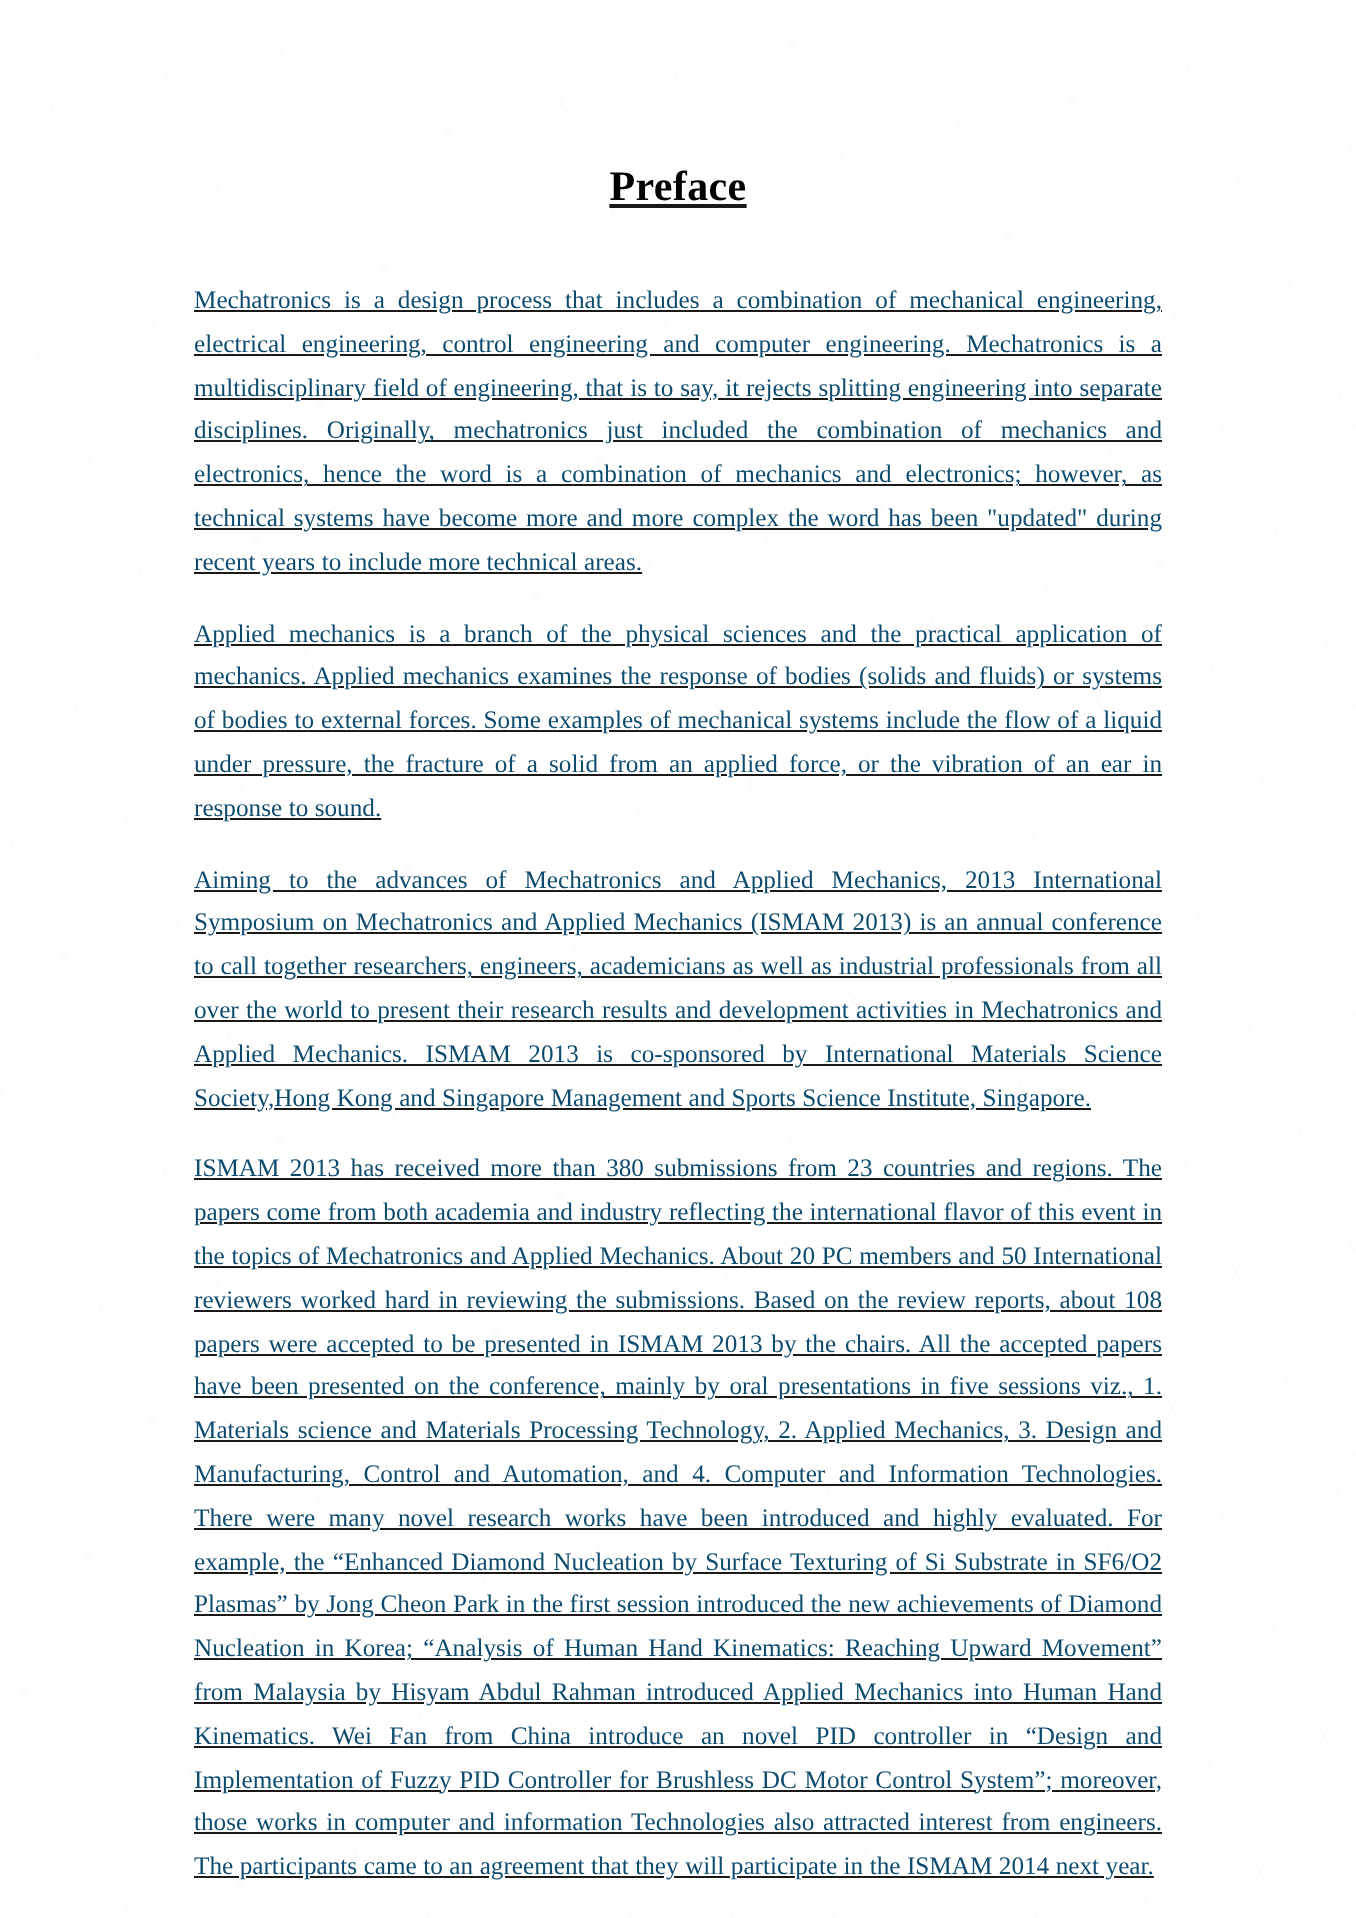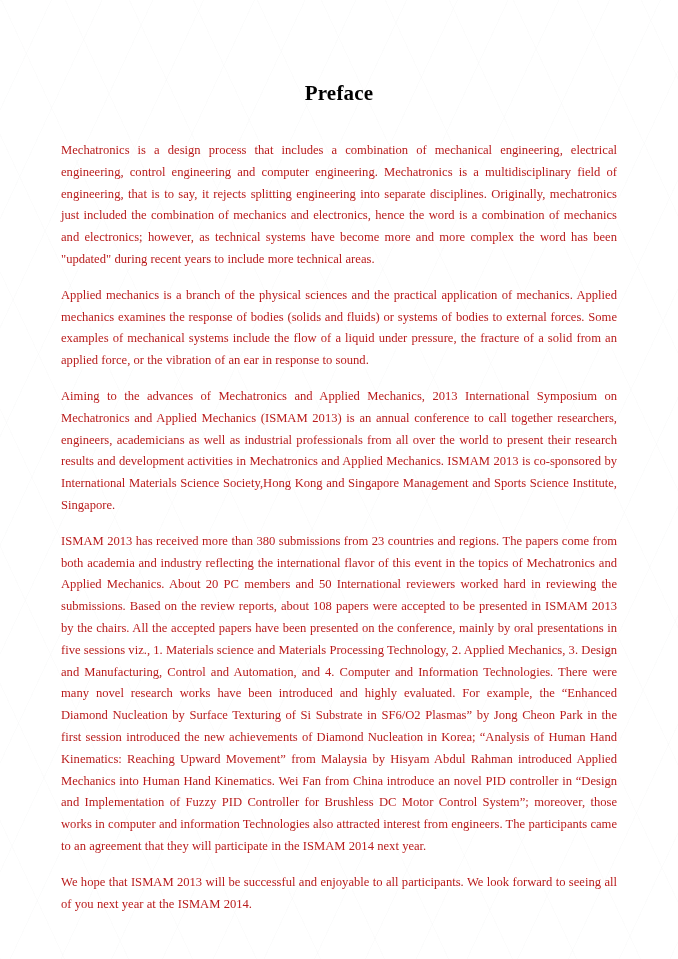--- a/index.html
+++ b/index.html
@@ -27,21 +27,22 @@
       repeating-linear-gradient(115deg, rgba(140,150,160,0.055) 0px, rgba(140,150,160,0.055) 1px, rgba(255,255,255,0) 1px, rgba(255,255,255,0) 46px),
       repeating-linear-gradient(65deg, rgba(140,150,160,0.045) 0px, rgba(140,150,160,0.045) 1px, rgba(255,255,255,0) 1px, rgba(255,255,255,0) 58px);
   }
 
   .page {
     position: relative;
     z-index: 1;
     width: 678px;
     height: 844px;
     box-sizing: border-box;
-    padding: 0 61px;
+    padding: 0 97px;
+    text-decoration: underline;
   }
 
   .page-title {
     text-align: center;
     font-size: 21px;
     font-weight: bold;
     letter-spacing: 0.2px;
     margin: 0;
     padding-top: 82px;
     padding-bottom: 0;
@@ -53,21 +54,21 @@
     margin-top: 35px;
   }
 
   p.para {
     margin: 0 0 14px 0;
     font-size: 12.6px;
     line-height: 21.8px;
     text-align: justify;
     text-justify: inter-word;
     word-spacing: 0.1px;
-    color: #b91c1c;
+    color: #0c4a6e;
     hyphens: none;
   }
   p.para:last-child {
     margin-bottom: 0;
   }
 </style>
 </head>
 <body>
 
 <div class="watermark"></div>

